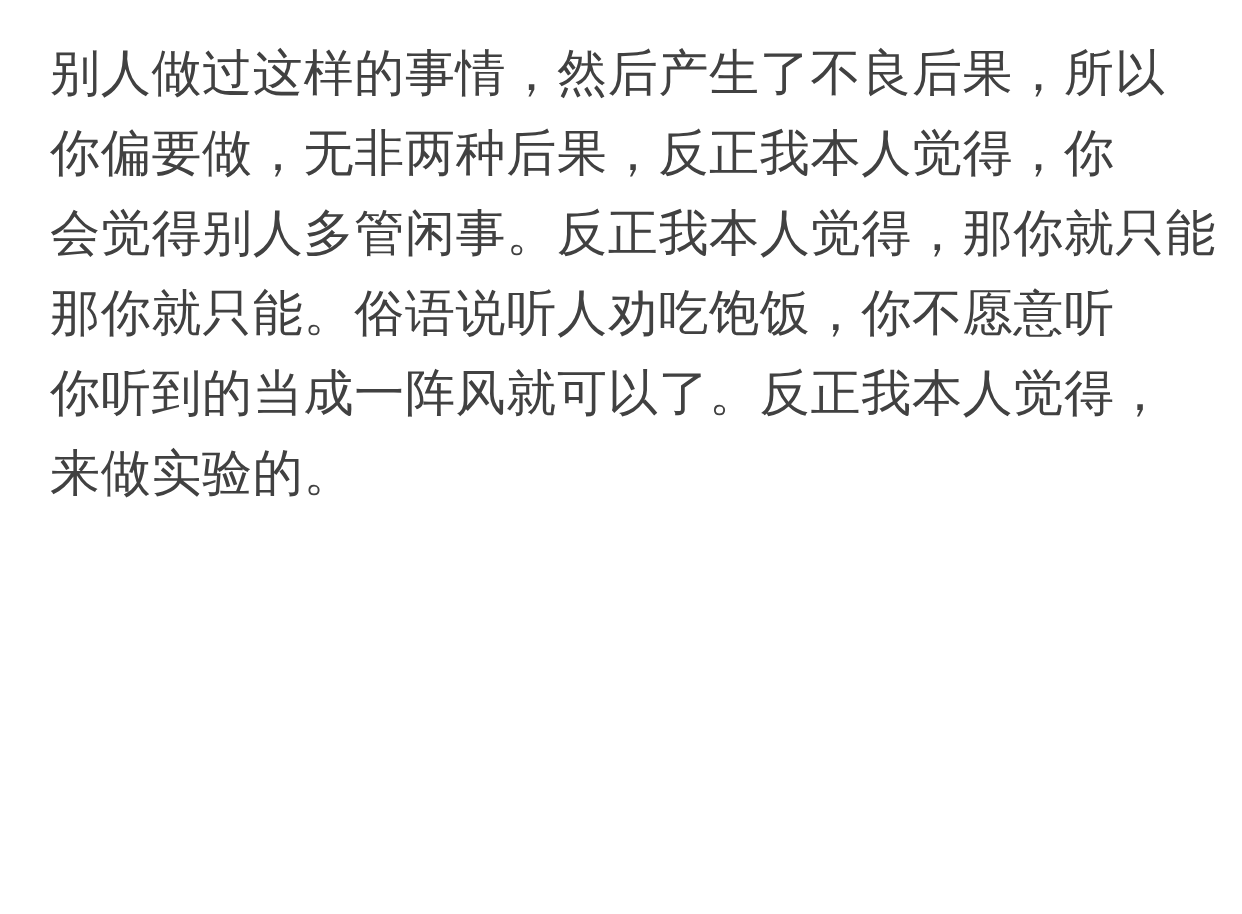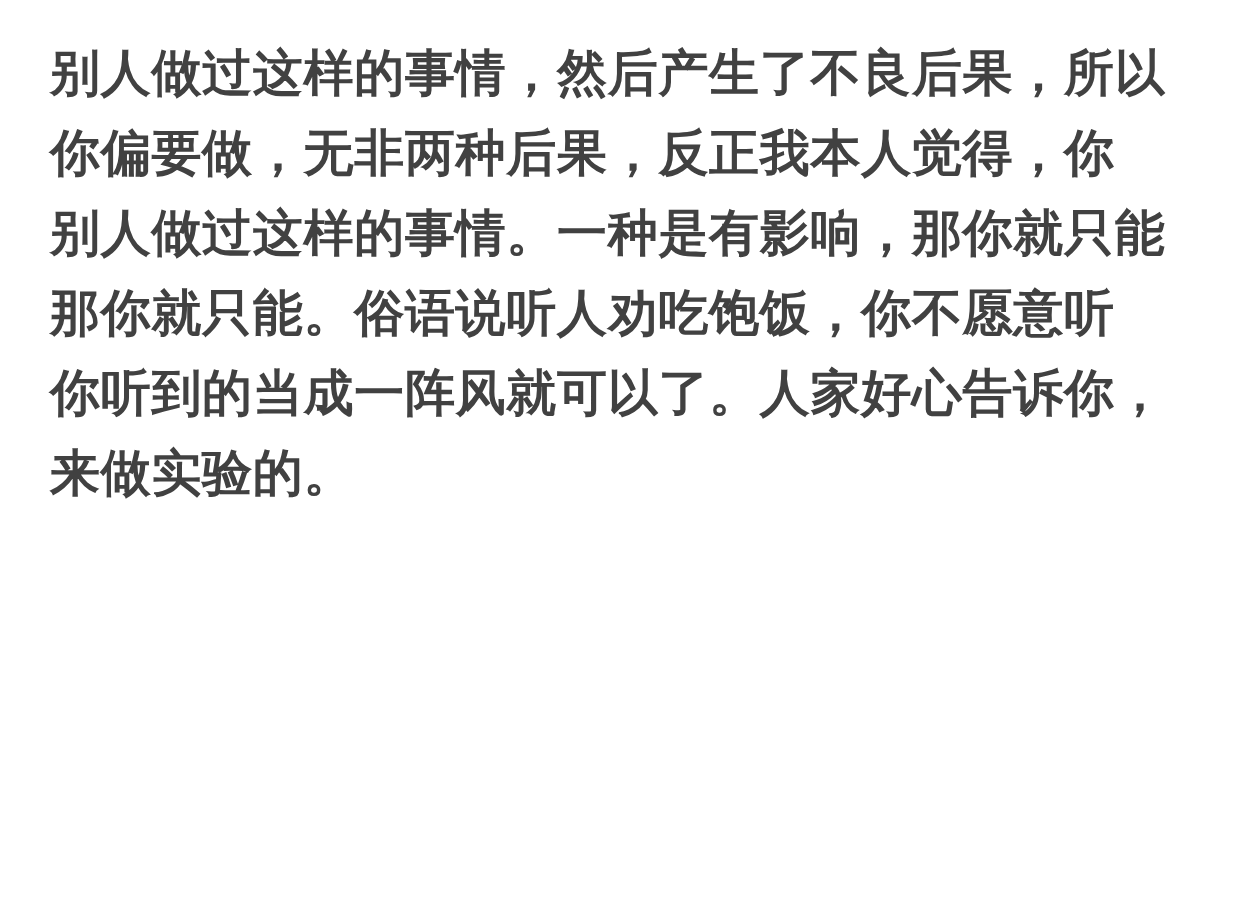--- a/index.html
+++ b/index.html
@@ -15,31 +15,31 @@
   }
   .text-block {
     position: absolute;
     left: 50px;
     top: 33px;
     width: 1160px;
     color: var(--text-color, #414141);
     font-size: 50px;
     line-height: 80px;
     letter-spacing: 0.7px;
-    font-weight: 700;
+    font-weight: 400;
     text-align: left;
   }
   .text-line {
     white-space: nowrap;
     height: 80px;
   }
 </style>
 </head>
 <body style="--page-bg: #ffffff; --text-color: #414141;">
 
 <div class="text-block">
   <div class="text-line">别人做过这样的事情，然后产生了不良后果，所以</div>
   <div class="text-line">你偏要做，无非两种后果，反正我本人觉得，你</div>
-  <div class="text-line">别人做过这样的事情。一种是有影响，那你就只能</div>
+  <div class="text-line">会觉得别人多管闲事。反正我本人觉得，那你就只能</div>
   <div class="text-line">那你就只能。俗语说听人劝吃饱饭，你不愿意听</div>
-  <div class="text-line">你听到的当成一阵风就可以了。人家好心告诉你，</div>
+  <div class="text-line">你听到的当成一阵风就可以了。反正我本人觉得，</div>
   <div class="text-line">来做实验的。</div>
 </div>
 
 </body></html>

